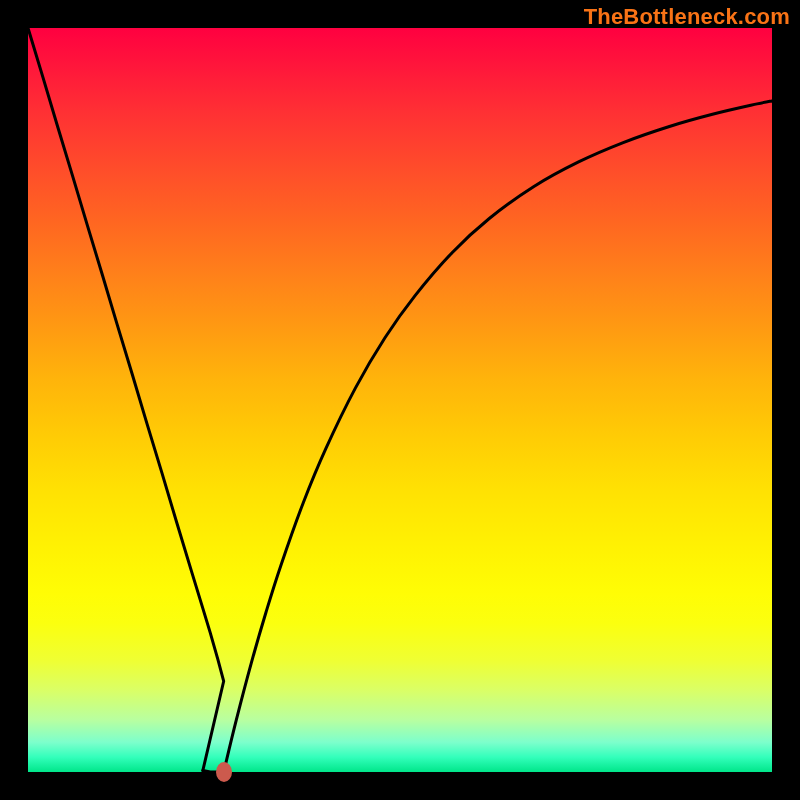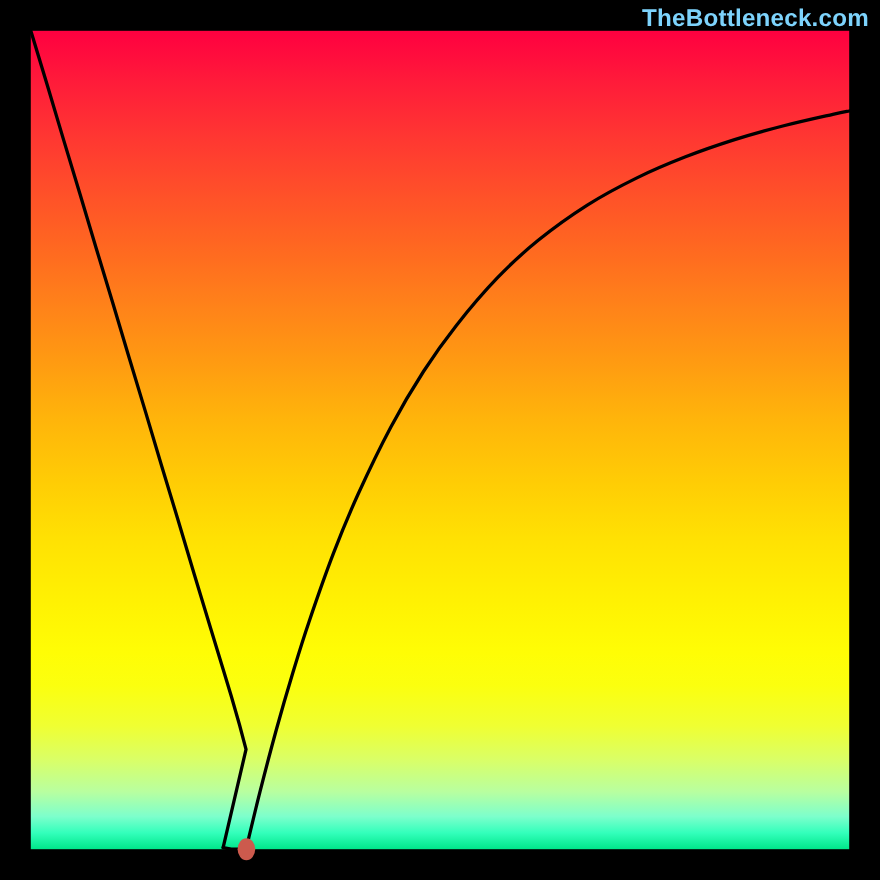--- a/index.html
+++ b/index.html
@@ -46,21 +46,21 @@
       #00e68a 100%
     );
   }
   .watermark {
     position: absolute;
     top: 4px;
     right: 10px;
     font-family: Arial, Helvetica, sans-serif;
     font-size: 22px;
     font-weight: 600;
-    color: #7dd3fc;
+    color: #f97316;
     letter-spacing: 0.2px;
     user-select: none;
   }
   svg.curve {
     position: absolute;
     left: 28px;
     top: 28px;
     width: 744px;
     height: 744px;
     overflow: visible;

